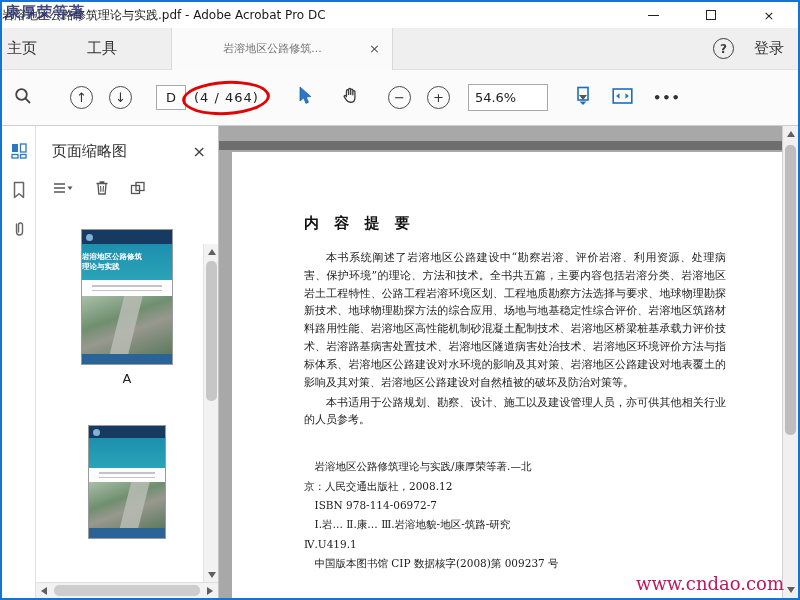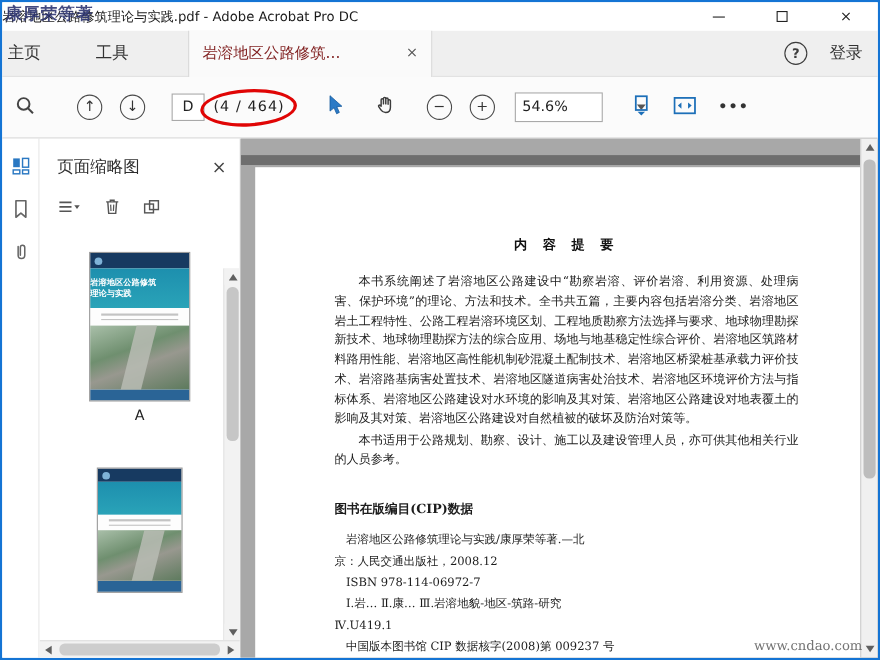--- a/index.html
+++ b/index.html
@@ -1,36 +1,36 @@
 <!DOCTYPE html>
 <html><head>
 <meta charset="utf-8">
 <style>
   * { margin:0; padding:0; box-sizing:border-box; }
   html,body { width:800px; height:600px; background:#fff; font-family:"DejaVu Sans","Liberation Sans",sans-serif; }
   #win { position:relative; width:800px; height:600px; border:2px solid #1474d4; background:#fff; overflow:hidden; }
 
   
   .wm-tl { position:absolute; left:3px; top:1px; z-index:60; font-size:15px; font-weight:bold; color:#28306e; opacity:.88; letter-spacing:1px; pointer-events:none; }
-  .wm-br { position:absolute; right:14px; bottom:4px; z-index:60; font-size:12px; color:#737373; font-family:"DejaVu Serif","Liberation Serif",serif; pointer-events:none; }
+  .wm-br { position:absolute; right:14px; bottom:4px; z-index:60; font-size:18px; color:#be185d; font-family:"DejaVu Serif","Liberation Serif",serif; pointer-events:none; }
 
   
   .titlebar { height:26px; display:flex; align-items:center; background:#fff; }
   .titlebar .title { font-size:12px; color:#1a1a1a; margin-left:0; white-space:nowrap; }
   .win-btns { margin-left:auto; display:flex; height:100%; }
   .win-btn { width:58px; height:100%; display:flex; align-items:center; justify-content:center; color:#222; font-size:13px; }
   .min-line { width:11px; height:1px; background:#222; display:inline-block; }
   .max-box { width:10px; height:10px; border:1px solid #222; display:inline-block; }
 
   
   .tabbar { height:42px; background:#efefef; display:flex; align-items:center; border-bottom:1px solid #e2e2e2; }
   .tab-home { font-size:15px; color:#333; margin-left:-13px; padding:0 18px; }
   .tab-tools { font-size:15px; color:#333; padding:0 18px; margin-left:14px; }
   .doc-tab { height:42px; width:222px; margin-left:36px; background:#fafafa; border-left:1px solid #d8d8d8; border-right:1px solid #d8d8d8; display:flex; align-items:center; padding:0 12px; }
-  .doc-tab .lbl { flex:1; font-size:14px; color:#7f1d1d; white-space:nowrap; overflow:hidden; }
+  .doc-tab .lbl { flex:1; font-size:11px; color:#737373; white-space:nowrap; overflow:hidden;text-align:center; }
   .doc-tab .x { font-size:13px; color:#555; margin-left:8px; }
   .tab-right { margin-left:auto; display:flex; align-items:center; gap:20px; padding-right:14px; }
   .help-circle { width:21px; height:21px; border:1.6px solid #3c3c3c; border-radius:50%; display:flex; align-items:center; justify-content:center; font-size:12px; font-weight:bold; color:#3c3c3c; }
   .signin { font-size:15px; color:#333; }
 
   
   .toolbar { height:56px; background:#fbfbfb; border-bottom:1px solid #cfcfcf; display:flex; align-items:center; padding-left:12px; position:relative; }
   .circle-btn { width:23px; height:23px; border:1.6px solid #4a4a4a; border-radius:50%; display:flex; align-items:center; justify-content:center; font-size:13px; color:#333; }
   .page-box { width:30px; height:25px; border:1px solid #a9a9a9; background:#fff; display:flex; align-items:center; justify-content:center; font-size:13px; color:#222; margin-left:24px; }
   .page-pos { font-size:13px; color:#222; margin-left:8px; letter-spacing:1px; }
@@ -85,21 +85,21 @@
   .tri-up { width:0;height:0;border-left:4px solid transparent;border-right:4px solid transparent;border-bottom:6px solid #5f5f5f; }
   .tri-down { width:0;height:0;border-left:4px solid transparent;border-right:4px solid transparent;border-top:6px solid #5f5f5f; }
   .tri-left { width:0;height:0;border-top:4px solid transparent;border-bottom:4px solid transparent;border-right:6px solid #5f5f5f; }
   .tri-right { width:0;height:0;border-top:4px solid transparent;border-bottom:4px solid transparent;border-left:6px solid #5f5f5f; }
 
   
   .docarea { flex:1; position:relative; background:#a8a8a8; overflow:hidden; }
   .gap-band { position:absolute; top:15px; left:0; right:16px; height:9px; background:#6e6e6e; }
   .pdf-page { position:absolute; top:26px; left:13px; right:16px; bottom:-4px; background:#fff; overflow:hidden; }
   .page-inner { padding:62px 56px 0 72px; font-family:"DejaVu Serif","Liberation Serif",serif; color:#1c1c1c; }
-  .page-heading { text-align:center; font-weight:bold; font-size:12px; letter-spacing:5px; color:#111; margin-bottom:16px; }
+  .page-heading { text-align:left; font-weight:bold; font-size:15px; letter-spacing:5px; color:#111; margin-bottom:16px; }
   .para { font-size:11px; line-height:1.62; text-align:justify; text-indent:2em; }
   .para + .para { margin-top:2px; }
   .cip { margin-top:28px; }
   .cip-h { font-weight:bold; font-size:11.5px; margin-bottom:12px; }
   .cip-line { font-size:10.5px; line-height:1.85; }
   .ind { text-indent:1em; }
 
   .doc-vscroll { position:absolute; top:0; right:0; bottom:0; width:16px; background:#f0f0f0; border-left:1px solid #cfcfcf; }
   .doc-vscroll .btn { width:16px; height:16px; display:flex; align-items:center; justify-content:center; }
   .doc-vscroll .thumb { position:absolute; top:19px; left:2px; width:11px; height:290px; background:#bdbdbd; border-radius:5px; }
@@ -294,21 +294,20 @@
 
     <div class="docarea">
       <div class="gap-band"></div>
 
       <div class="pdf-page">
         <div class="page-inner">
           <div class="page-heading">内 容 提 要</div>
           <p class="para">本书系统阐述了岩溶地区公路建设中“勘察岩溶、评价岩溶、利用资源、处理病害、保护环境”的理论、方法和技术。全书共五篇，主要内容包括岩溶分类、岩溶地区岩土工程特性、公路工程岩溶环境区划、工程地质勘察方法选择与要求、地球物理勘探新技术、地球物理勘探方法的综合应用、场地与地基稳定性综合评价、岩溶地区筑路材料路用性能、岩溶地区高性能机制砂混凝土配制技术、岩溶地区桥梁桩基承载力评价技术、岩溶路基病害处置技术、岩溶地区隧道病害处治技术、岩溶地区环境评价方法与指标体系、岩溶地区公路建设对水环境的影响及其对策、岩溶地区公路建设对地表覆土的影响及其对策、岩溶地区公路建设对自然植被的破坏及防治对策等。</p>
           <p class="para">本书适用于公路规划、勘察、设计、施工以及建设管理人员，亦可供其他相关行业的人员参考。</p>
           <div class="cip">
-            <div class="cip-h">图书在版编目(CIP)数据</div>
             <div class="cip-line ind">岩溶地区公路修筑理论与实践/康厚荣等著.—北</div>
             <div class="cip-line">京：人民交通出版社，2008.12</div>
             <div class="cip-line ind">ISBN 978-114-06972-7</div>
             <div class="cip-line ind">Ⅰ.岩… Ⅱ.康… Ⅲ.岩溶地貌-地区-筑路-研究</div>
             <div class="cip-line">Ⅳ.U419.1</div>
             <div class="cip-line ind">中国版本图书馆 CIP 数据核字(2008)第 009237 号</div>
           </div>
         </div>
       </div>
 

